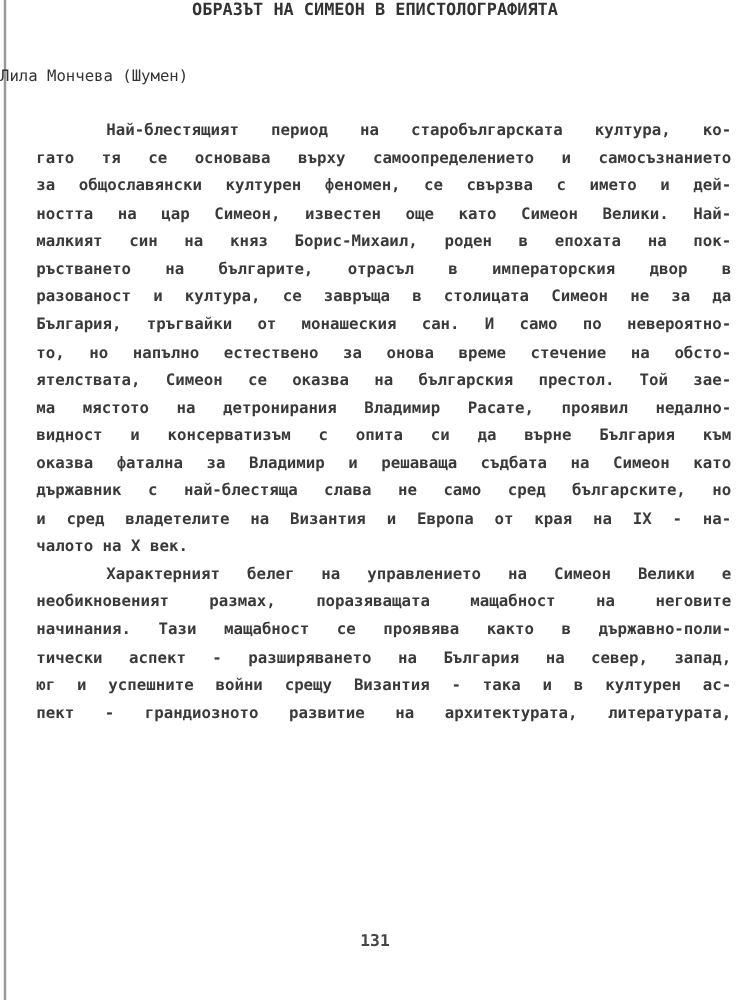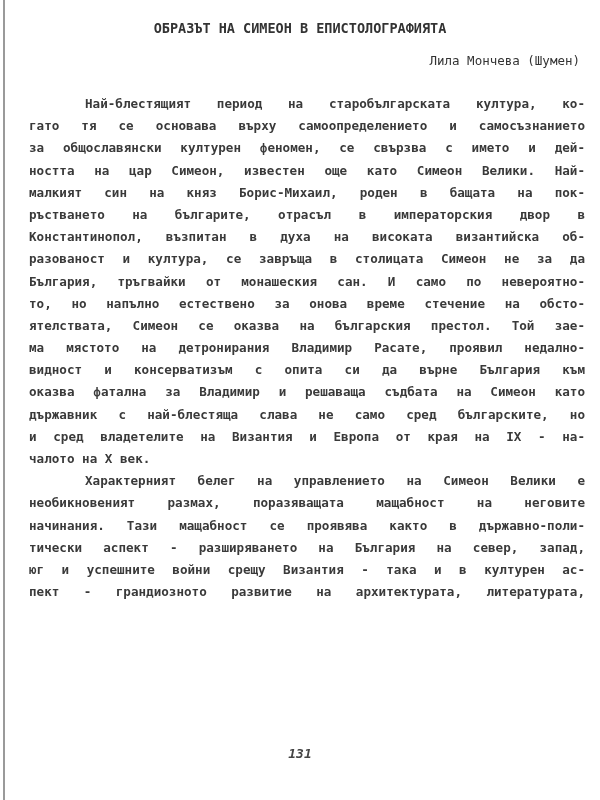--- a/index.html
+++ b/index.html
@@ -8,61 +8,60 @@
       background: #ffffff;
       position: relative;
       font-family: "DejaVu Sans Mono", "Liberation Mono", monospace;
       color: #2b2b2b;
     }
     .left-border {
       position: absolute; left: 3px; top: 0; width: 2px; height: 800px;
       background: #9a9a9a;
     }
     .title {
-      position: absolute; top: 20px; left: 0; width: 600px;
+      position: absolute; top: 0; left: 0; width: 600px;
       text-align: center; font-size: 13.5px; font-weight: bold;
       letter-spacing: 0px; color: #333;
     }
     .author {
       position: absolute; top: 53px; left: 0; width: 580px;
-      text-align: right; font-size: 12.5px; color: #333;
+      text-align: left; font-size: 12.5px; color: #333;
     }
     .body-text {
       position: absolute; top: 93px; left: 29px; width: 556px;
     }
     .line {
       height: 22.2px; line-height: 22.2px;
       font-size: 12.6px; font-weight: bold; color: #3a3a3a;
       white-space: nowrap;
       text-align: justify; text-align-last: justify;
     }
     .line.last { text-align-last: left; }
     .line.indent { padding-left: 56px; }
     .page-number {
       position: absolute; top: 746px; left: 0; width: 600px;
-      text-align: center; font-size: 13px; font-weight: bold; color: #444; font-style: italic;
+      text-align: center; font-size: 13px; font-weight: bold; color: #444;
     }
   </style>
 </head>
 <body>
 
 <div class="left-border"></div>
 
 <div class="title">ОБРАЗЪТ НА СИМЕОН В ЕПИСТОЛОГРАФИЯТА</div>
 <div class="author">Лила Мончева (Шумен)</div>
 
 <div class="body-text">
   <div>
     <div class="line indent">Най-блестящият период на старобългарската култура, ко-</div>
     <div class="line">гато тя се основава върху самоопределението и самосъзнанието</div>
     <div class="line">за общославянски културен феномен, се свързва с името и дей-</div>
     <div class="line">ността на цар Симеон, известен още като Симеон Велики. Най-</div>
-    <div class="line">малкият син на княз Борис-Михаил, роден в бащата на пок-</div>
+    <div class="line">малкият син на княз Борис-Михаил, роден в епохата на пок-</div>
     <div class="line">ръстването на  българите, отрасъл в императорския двор в</div>
-    <div class="line">Константинопол, възпитан в духа на високата византийска об-</div>
     <div class="line">разованост и култура, се завръща в столицата Симеон не за да</div>
     <div class="line">България, тръгвайки от монашеския сан. И само по невероятно-</div>
     <div class="line">то, но напълно естествено за онова време стечение на обсто-</div>
     <div class="line">ятелствата, Симеон се оказва на българския престол. Той зае-</div>
     <div class="line">ма мястото на детронирания Владимир Расате, проявил недално-</div>
     <div class="line">видност и консерватизъм с опита си да върне България към</div>
     <div class="line">оказва фатална за Владимир и решаваща съдбата на Симеон като</div>
     <div class="line">държавник с най-блестяща слава не само сред българските, но</div>
     <div class="line">и сред владетелите на Византия и Европа от края на IX - на-</div>
     <div class="line last">чалото на X век.</div>

